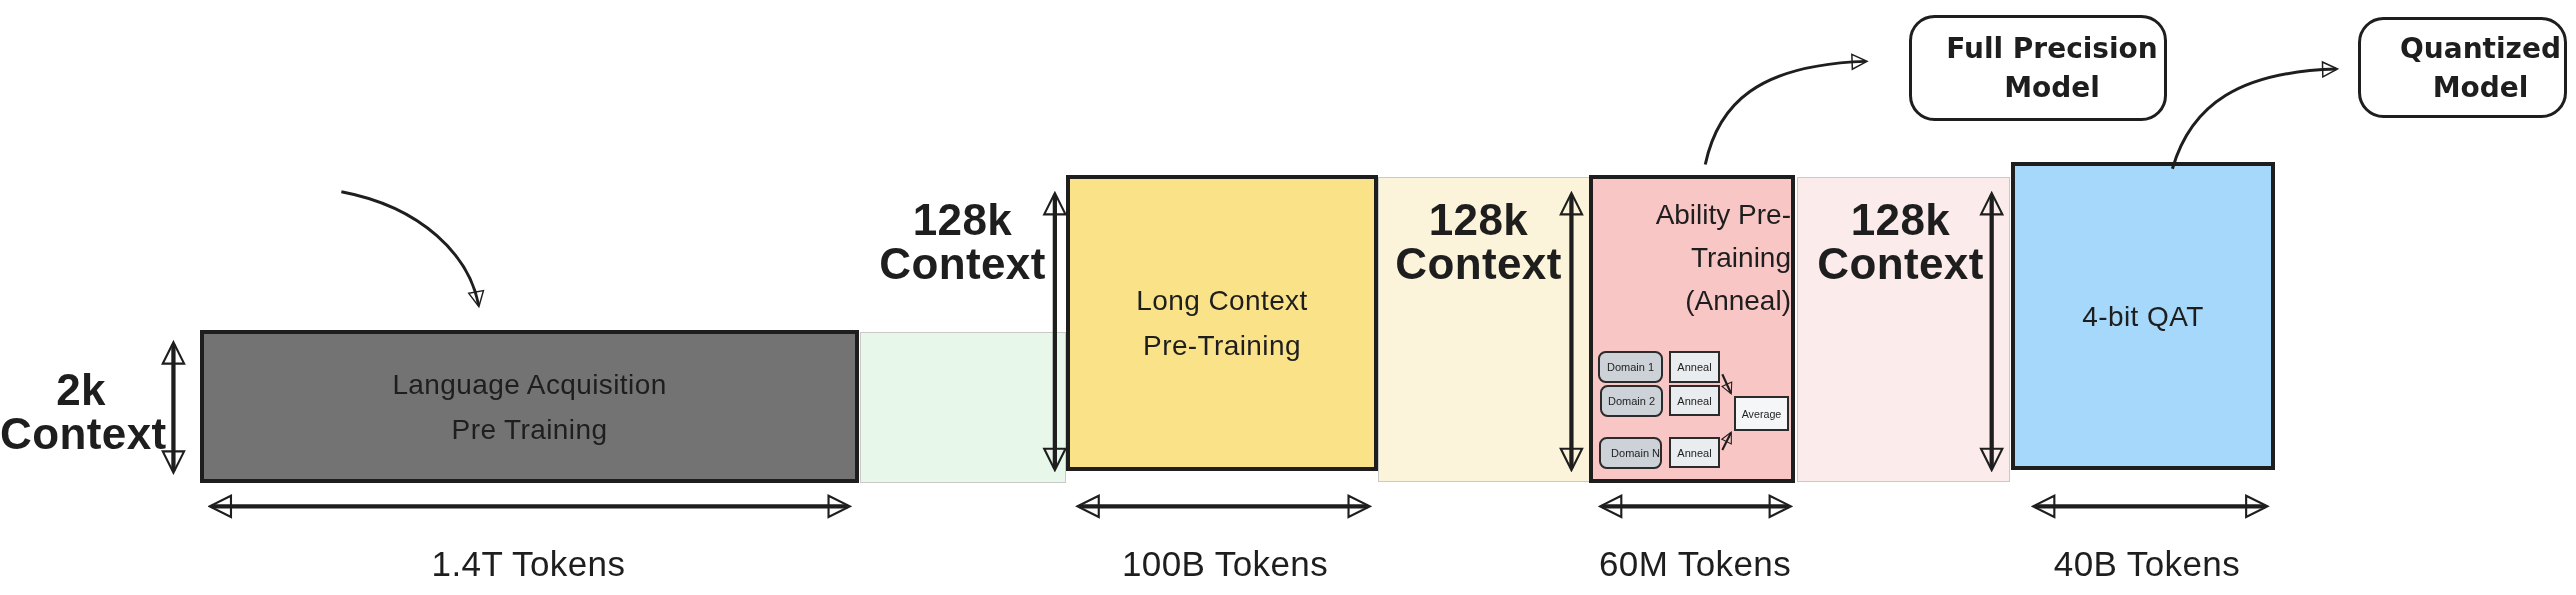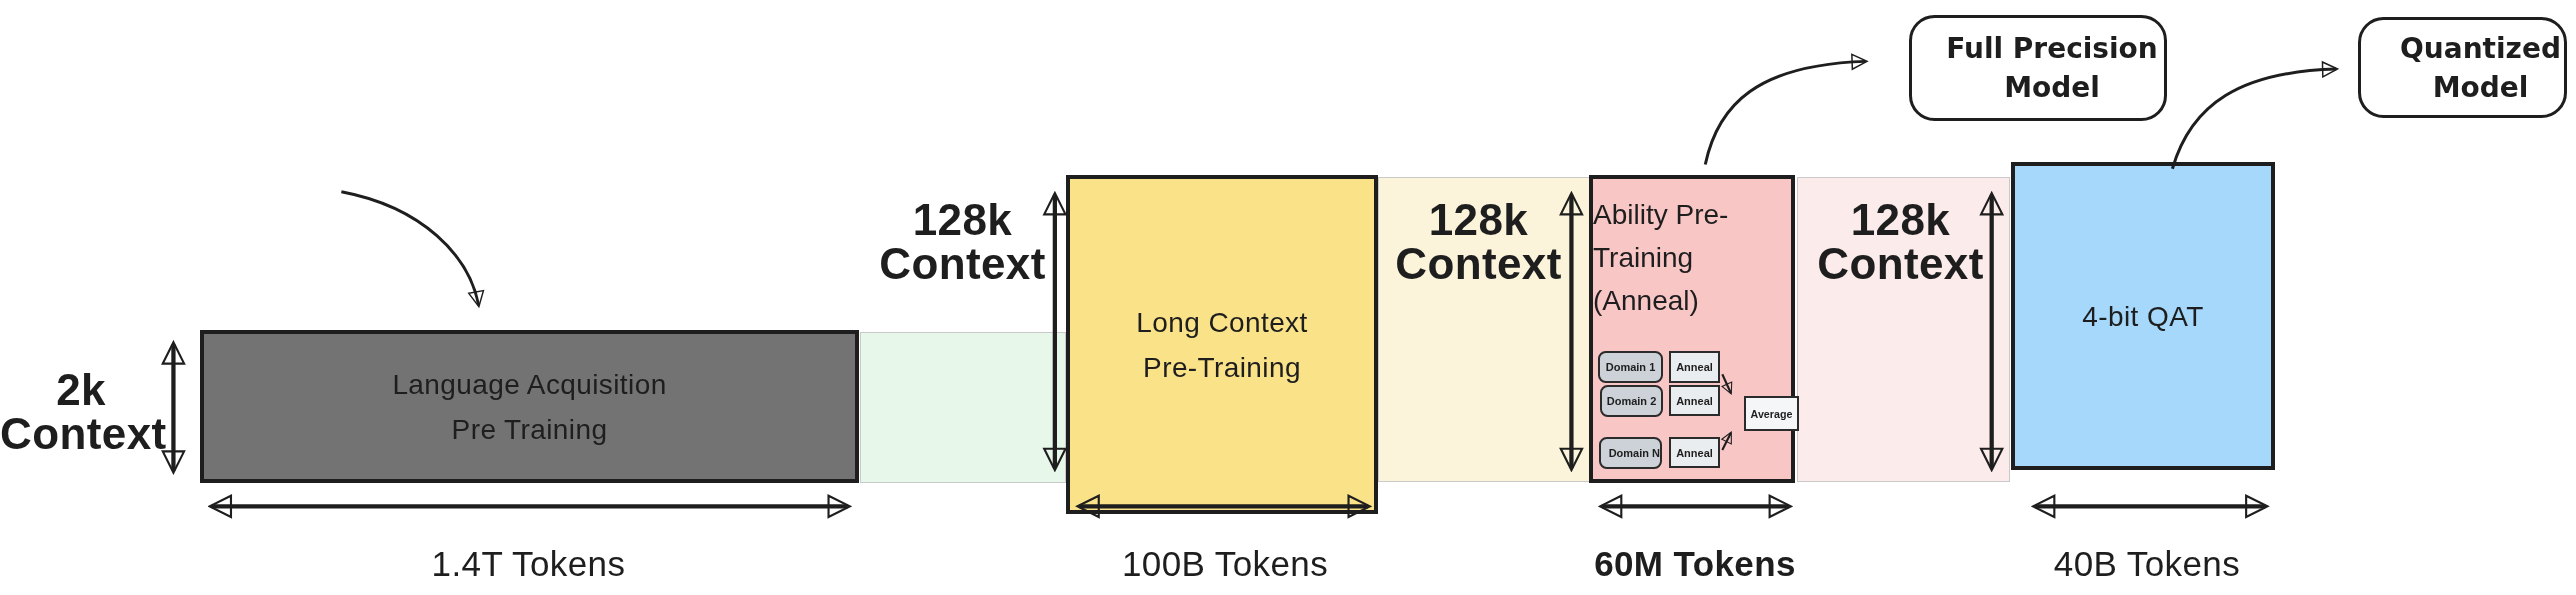--- a/index.html
+++ b/index.html
@@ -33,21 +33,21 @@
     font-size: 28px;
     line-height: 45px;
     font-weight: 500;
     letter-spacing: 0.4px;
   }
   .pink-title {
     position: absolute;
     top: 13.6px;
     left: 0;
     width: 100%;
-    text-align: left;
+    text-align: right;
     white-space: pre-line;
     font-size: 28px;
     line-height: 43px;
     font-weight: 500;
   }
   .ctx-label {
     position: absolute;
     text-align: center;
     white-space: pre-line;
     font-size: 44px;
@@ -82,21 +82,21 @@
     font-family: "DejaVu Sans", sans-serif;
   }
   .mini-box {
     position: absolute;
     box-sizing: border-box;
     border: 2.1px solid #2b2b2b;
     display: flex;
     align-items: center;
     justify-content: center;
     font-size: 11px;
-    font-weight: 700;
+    font-weight: 400;
     z-index: 3;
     color: #1e1e1e;
   }
   .mini-rounded { border-radius: 7.7px; }
   .arrows-layer {
     position: absolute;
     left: 0; top: 0;
     width: 2576px; height: 595px;
     z-index: 4;
     pointer-events: none;
@@ -110,21 +110,21 @@
 
   <div class="band" style="left: 860px; top: 332px; width: 206px; height: 151px; background-color: rgb(231, 247, 234);"></div>
   <div class="band" style="left: 1378px; top: 177px; width: 213px; height: 305px; background-color: rgb(251, 244, 218);"></div>
   <div class="band" style="left: 1797px; top: 177px; width: 213px; height: 305px; background-color: rgb(252, 235, 235);"></div>
 
   <div class="stage-box" style="left: 200px; top: 330px; width: 659px; height: 153px; background-color: #737373;">
     <div class="box-title">Language Acquisition
 Pre Training</div>
   </div>
 
-  <div class="stage-box" style="left: 1066px; top: 175px; width: 312px; height: 339px; background-color: rgb(250, 226, 137);">
+  <div class="stage-box" style="left: 1066px; top: 175px; width: 312px; height: 296px; background-color: rgb(250, 226, 137);">
     <div class="box-title">Long Context
 Pre-Training</div>
   </div>
 
   <div class="stage-box" style="left: 1589px; top: 175px; width: 206px; height: 308px; background-color: rgb(249, 198, 198);">
     <div class="pink-title">Ability Pre-
 Training
 (Anneal)</div>
   </div>
 
@@ -143,36 +143,36 @@
   </div>
   <div class="mini-box" style="left: 1669px; top: 385px; width: 51px; height: 31px; background-color: rgb(233, 237, 240);">
     <span>Anneal</span>
   </div>
   <div class="mini-box mini-rounded" style="left: 1599px; top: 437px; width: 63px; height: 32px; background-color: rgb(204, 210, 216); justify-content: flex-end;">
     <span>Domain N</span>
   </div>
   <div class="mini-box" style="left: 1669px; top: 437px; width: 51px; height: 31px; background-color: rgb(233, 237, 240);">
     <span>Anneal</span>
   </div>
-  <div class="mini-box" style="left: 1734px; top: 396px; width: 55px; height: 35px; font-size: 10.7px; background-color: rgb(244, 246, 248); margin-left: 10px;">
+  <div class="mini-box" style="left: 1734px; top: 396px; width: 55px; height: 35px; font-size: 10.7px; background-color: rgb(244, 246, 248);">
     <span>Average</span>
   </div>
 
   <div class="ctx-label" style="left:0px; top:368px; width:162px;">2k
 Context</div>
   <div class="ctx-label" style="left:877px; top:198px; width:171px;">128k
 Context</div>
   <div class="ctx-label" style="left:1393px; top:198px; width:171px;">128k
 Context</div>
   <div class="ctx-label" style="left:1815px; top:198px; width:171px;">128k
 Context</div>
 
   <div class="tokens-label" style="left:358px; top:544px; width:341px;">1.4T Tokens</div>
   <div class="tokens-label" style="left:1097px; top:544px; width:256px;">100B Tokens</div>
-  <div class="tokens-label" style="left:1567px; top:544px; width:256px;font-weight:bold;">60M Tokens</div>
+  <div class="tokens-label" style="left:1567px; top:544px; width:256px;">60M Tokens</div>
   <div class="tokens-label" style="left:2019px; top:544px; width:256px;">40B Tokens</div>
 
   <div class="callout" style="left:1909px; top:15.3px; width:258px; height:106px;padding-left:28px;">Full Precision
 Model</div>
   <div class="callout" style="left:2358px; top:17px; width:209px; height:101px;padding-left:36px;">Quantized
 Model</div>
 
   <svg class="arrows-layer" viewBox="0 0 3021 698" xmlns="http://www.w3.org/2000/svg">
     <defs>
       <marker id="ah" viewBox="0 0 12 12" refX="10" refY="6" markerWidth="6" markerHeight="6" orient="auto-start-reverse" markerUnits="strokeWidth">

